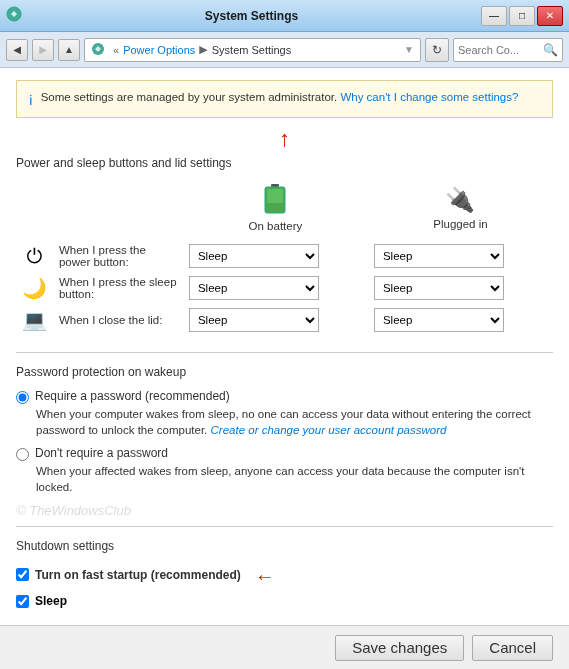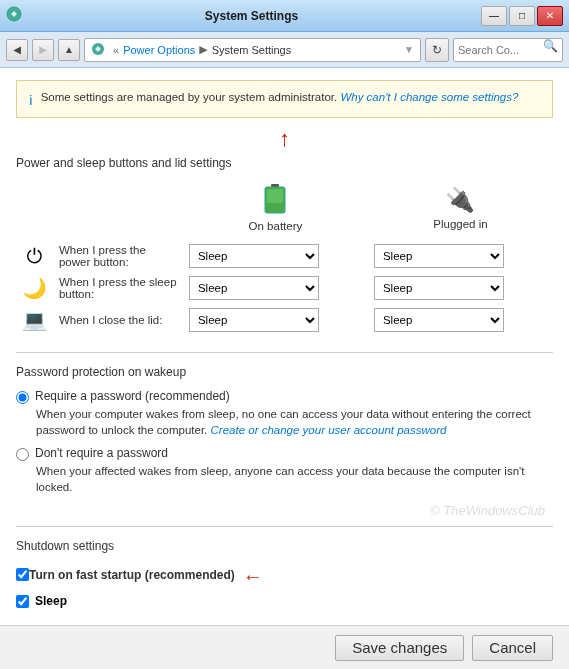--- a/index.html
+++ b/index.html
@@ -110,20 +110,21 @@
       font-size: 12px;
       color: #444;
     }
     .search-box {
       height: 24px;
       width: 110px;
       border: 1px solid #aaa;
       background: white;
       border-radius: 2px;
       display: flex;
+      align-items: center;
       padding: 0 4px;
     }
     .search-box input {
       border: none;
       outline: none;
       width: 85px;
       font-size: 11px;
       color: #999;
       background: transparent;
     }
@@ -166,21 +167,20 @@
       color: #0078d7;
       font-size: 14px;
       flex-shrink: 0;
       margin-top: 1px;
     }
     .warning-text { line-height: 1.4; }
     .warning-text a {
       color: #0078d7;
       cursor: pointer;
       text-decoration: none;
-      font-style: italic;
     }
 
     
     .section-header {
       font-size: 12px;
       color: #333;
       margin-bottom: 10px;
       margin-top: 4px;
     }
 
@@ -261,34 +261,34 @@
     }
     .radio-desc a {
       color: #0078d7;
       text-decoration: none;
       cursor: pointer;
       font-style: italic;
     }
 
     
     .watermark {
-      text-align: right;
+      text-align: left;
       color: rgba(0,0,0,0.15);
       font-size: 13px;
       font-style: italic;
       padding-right: 8px;
       margin-bottom: 4px;
     }
 
     
     .shutdown-section { margin-bottom: 12px; }
     .checkbox-option label {
       display: flex;
       align-items: center;
-      gap: 0;
+      gap: 6px;
       cursor: pointer;
       font-size: 12px;
       color: #333;
       font-weight: 600;
     }
     .checkbox-option input[type=checkbox] { cursor: pointer; }
     .shutdown-desc {
       font-size: 11.5px;
       color: #333;
       margin-left: 20px;

